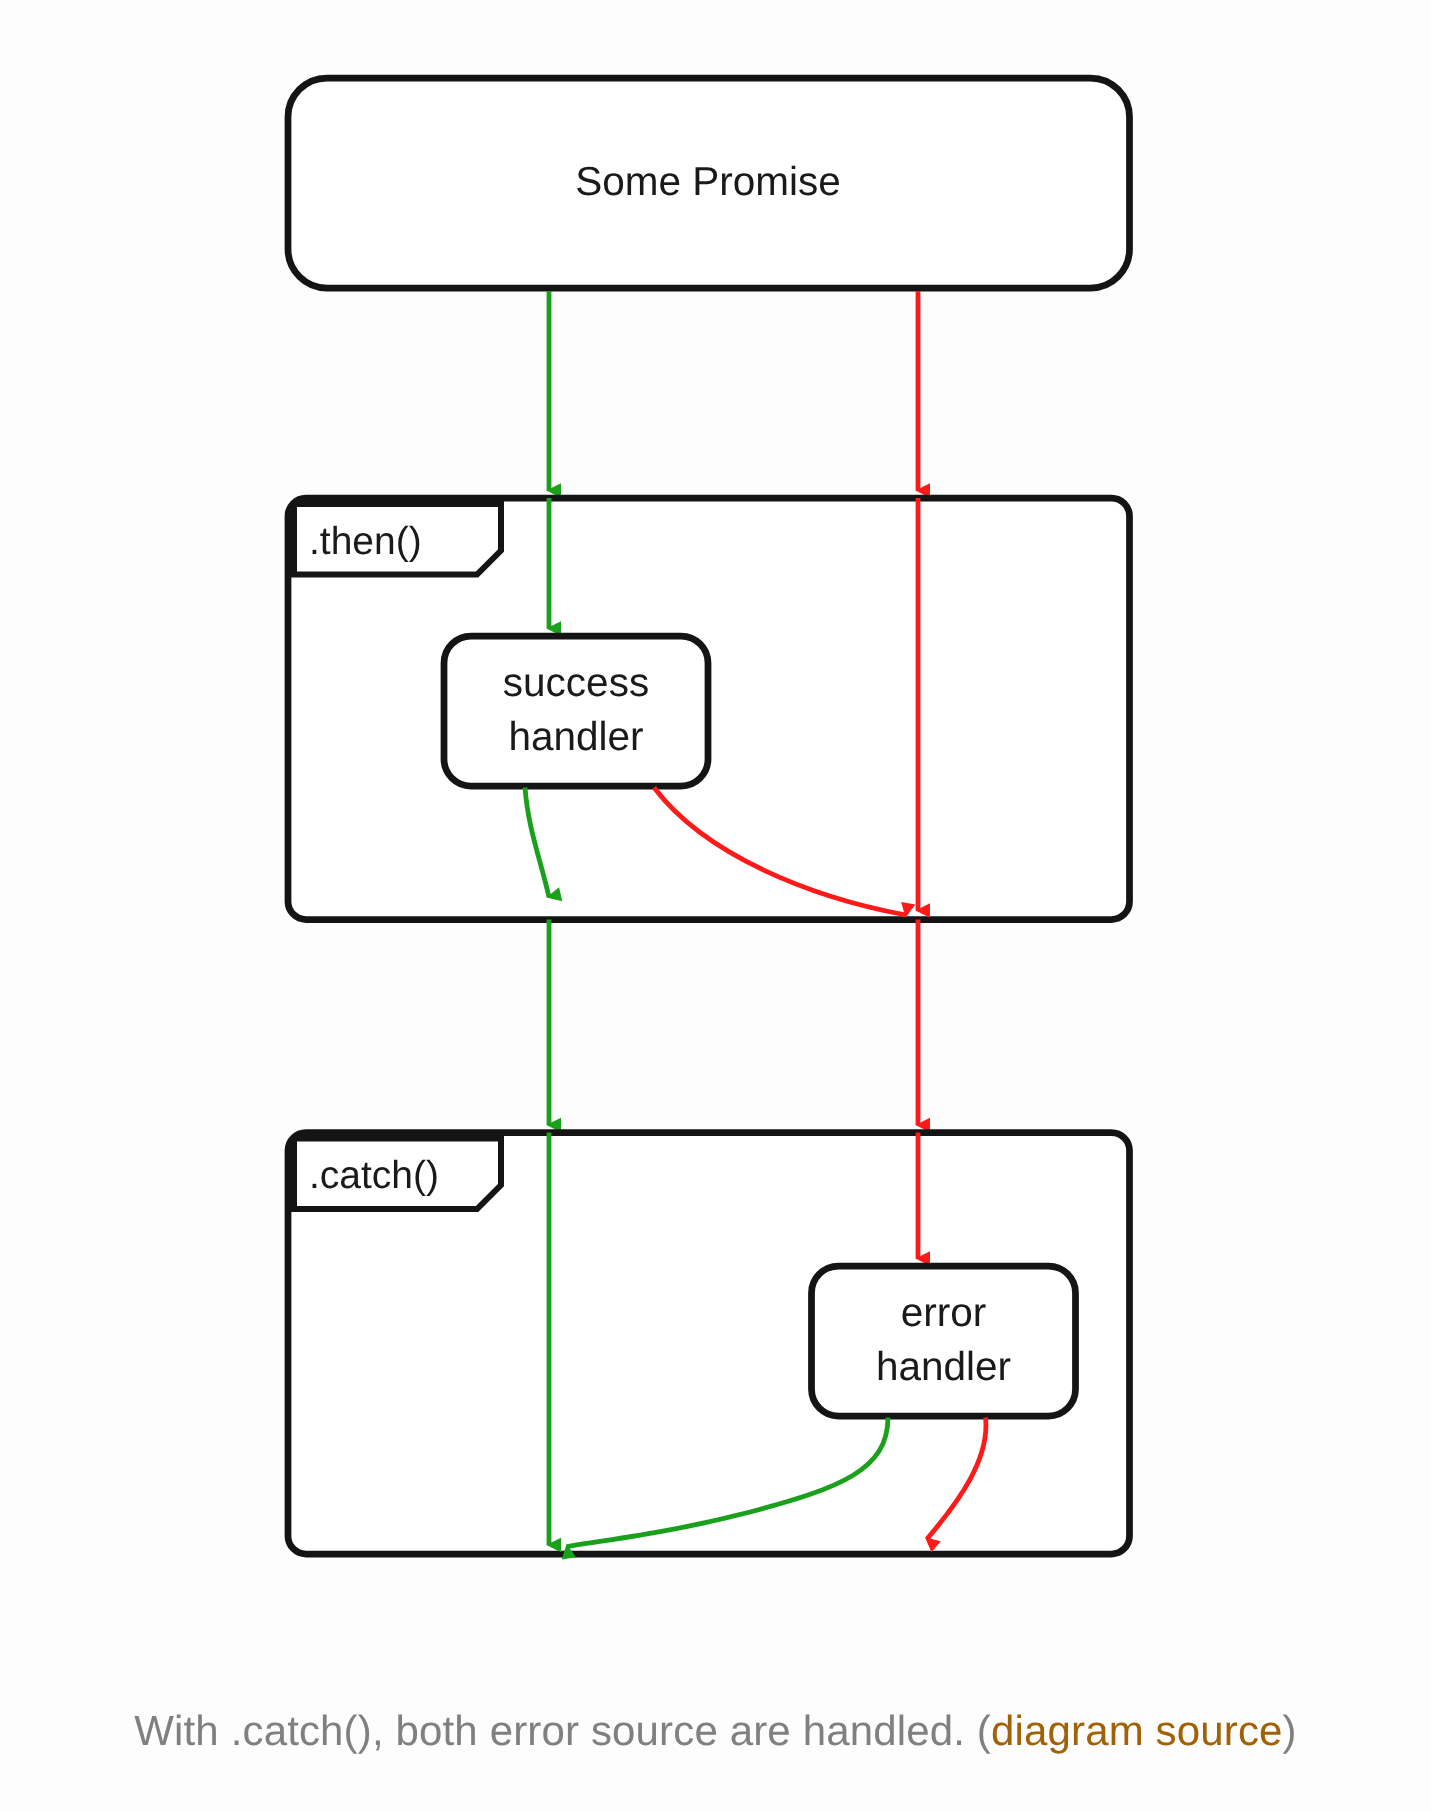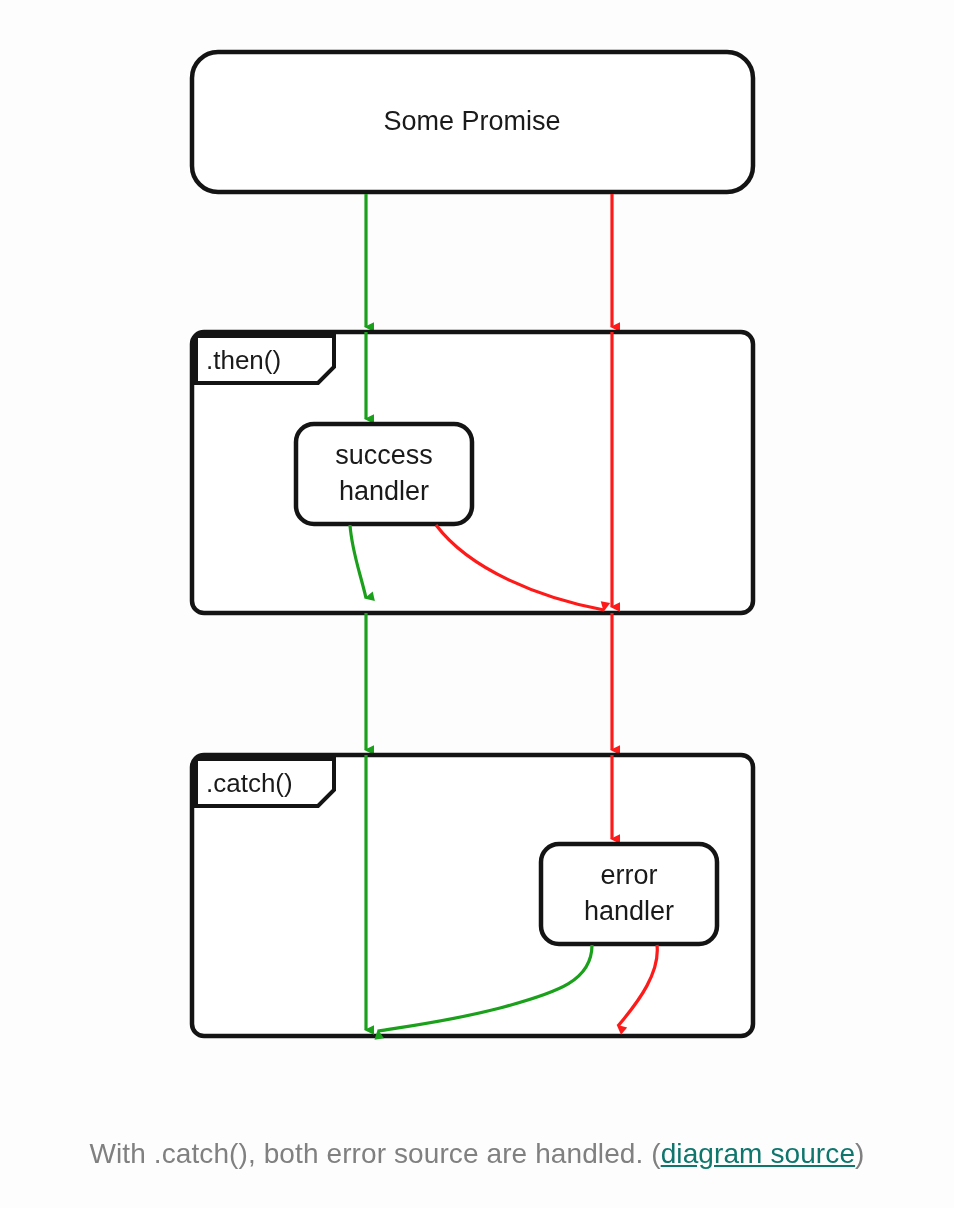--- a/index.html
+++ b/index.html
@@ -54,22 +54,21 @@
     width: 954px;
     text-align: center;
     font-family: "Liberation Sans", sans-serif;
     font-size: 28px;
     color: #808080;
     letter-spacing: 0.1px;
     white-space: nowrap;
   }
   .caption a,
   .caption .link {
-    color: #0f766e;
-    text-decoration: underline;
+    color: #a16207;
     cursor: pointer;
   }
 </style>
 </head>
 <body>
 
 <div id="page">
 
   <svg id="diagram-svg" viewBox="0 0 954 1100">
     <defs>

